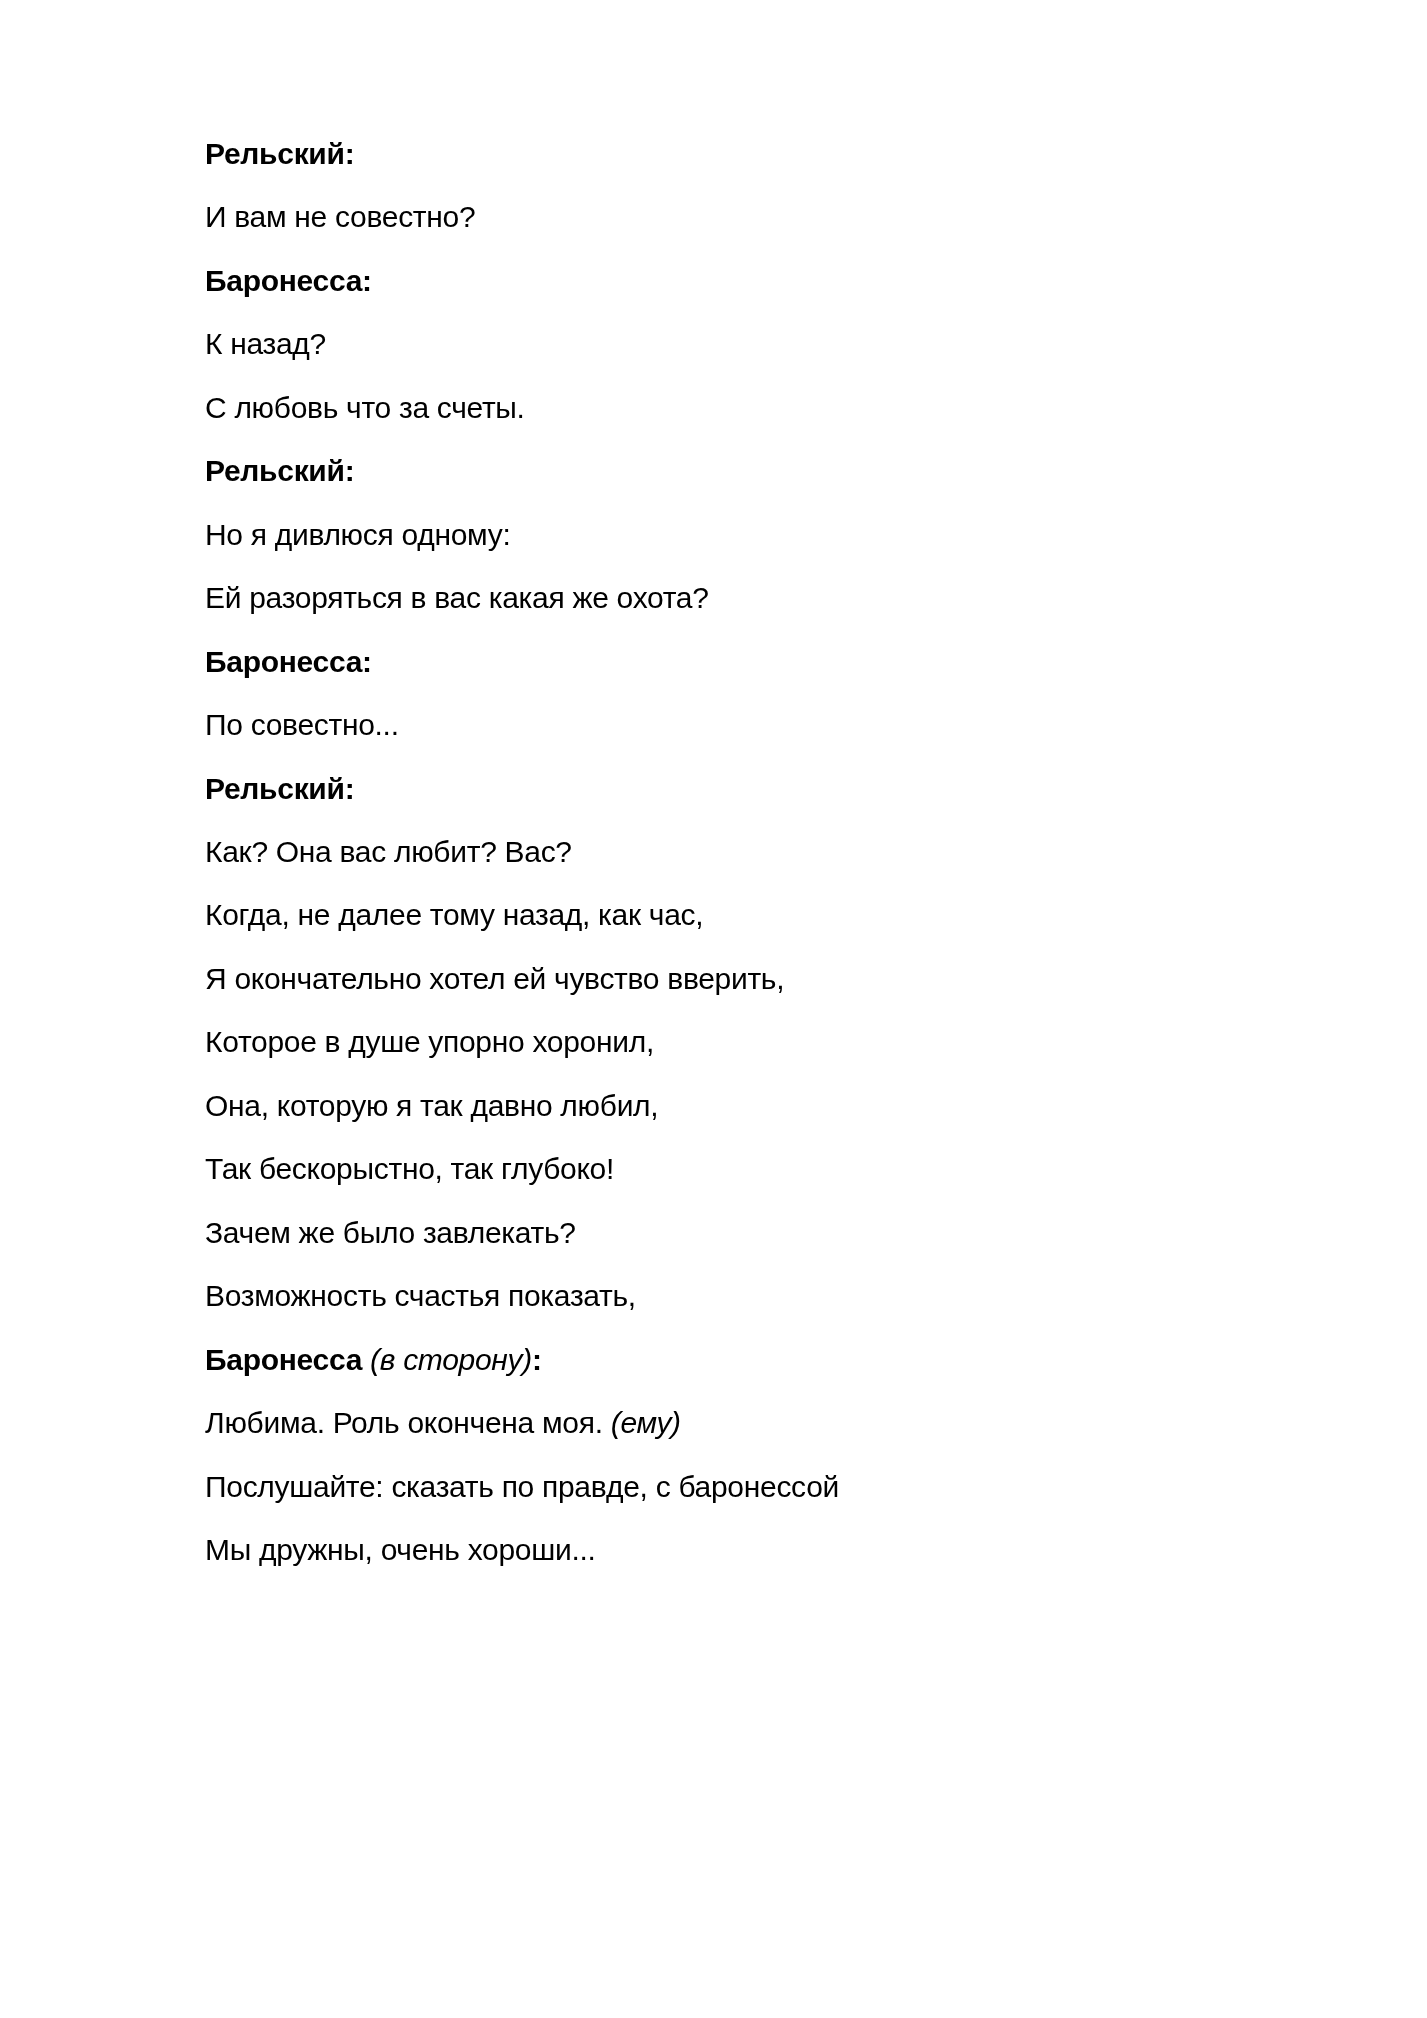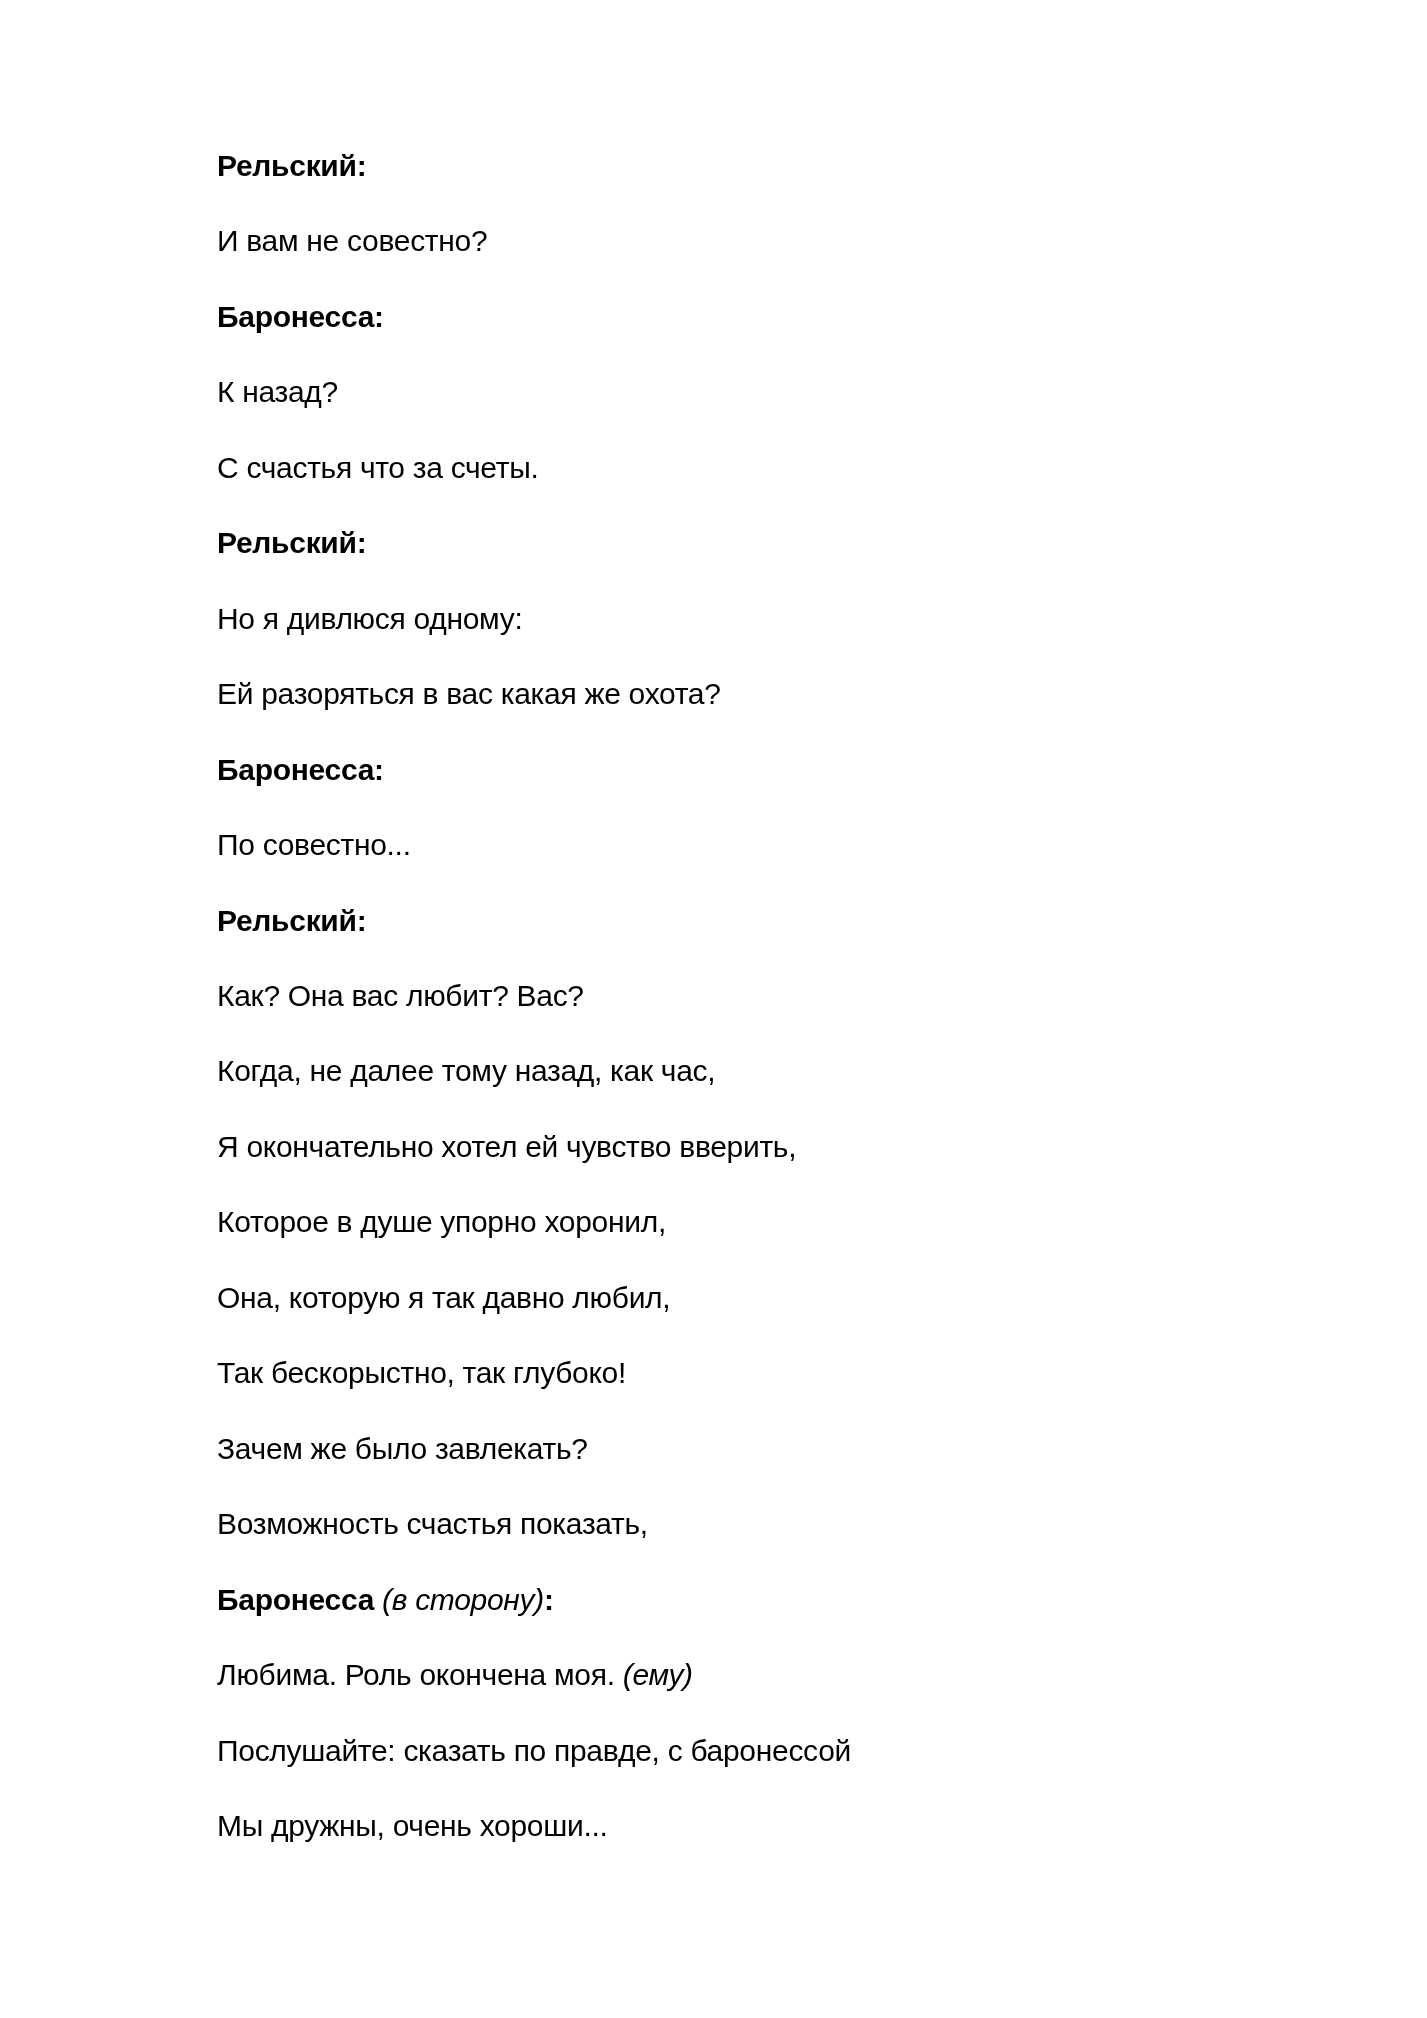--- a/index.html
+++ b/index.html
@@ -14,21 +14,21 @@
     overflow: hidden;
   }
   .page {
     position: absolute;
     left: 205px;
     top: 122px;
     width: 1080px;
     color: #000000;
   }
   .line {
-    margin: 12px;
+    margin: 0;
     padding: 0;
     font-family: "Liberation Sans", sans-serif;
     font-size: 30px;
     line-height: 63.45px;
     letter-spacing: -0.3px;
     white-space: pre;
     color: #000000;
   }
   .speaker {
     font-weight: 700;
@@ -43,21 +43,21 @@
   }
 </style>
 </head>
 <body>
 
 <main class="page">
   <p class="line speaker">Рельский:</p>
   <p class="line">И вам не совестно?</p>
   <p class="line speaker">Баронесса:</p>
   <p class="line">К назад?</p>
-  <p class="line">С счастья что за счеты.</p>
+  <p class="line">С любовь что за счеты.</p>
   <p class="line speaker">Рельский:</p>
   <p class="line">Но я дивлюся одному:</p>
   <p class="line">Ей разоряться в вас какая же охота?</p>
   <p class="line speaker">Баронесса:</p>
   <p class="line">По совестно...</p>
   <p class="line speaker">Рельский:</p>
   <p class="line">Как? Она вас любит? Вас?</p>
   <p class="line">Когда, не далее тому назад, как час,</p>
   <p class="line">Я окончательно хотел ей чувство вверить,</p>
   <p class="line">Которое в душе упорно хоронил,</p>

